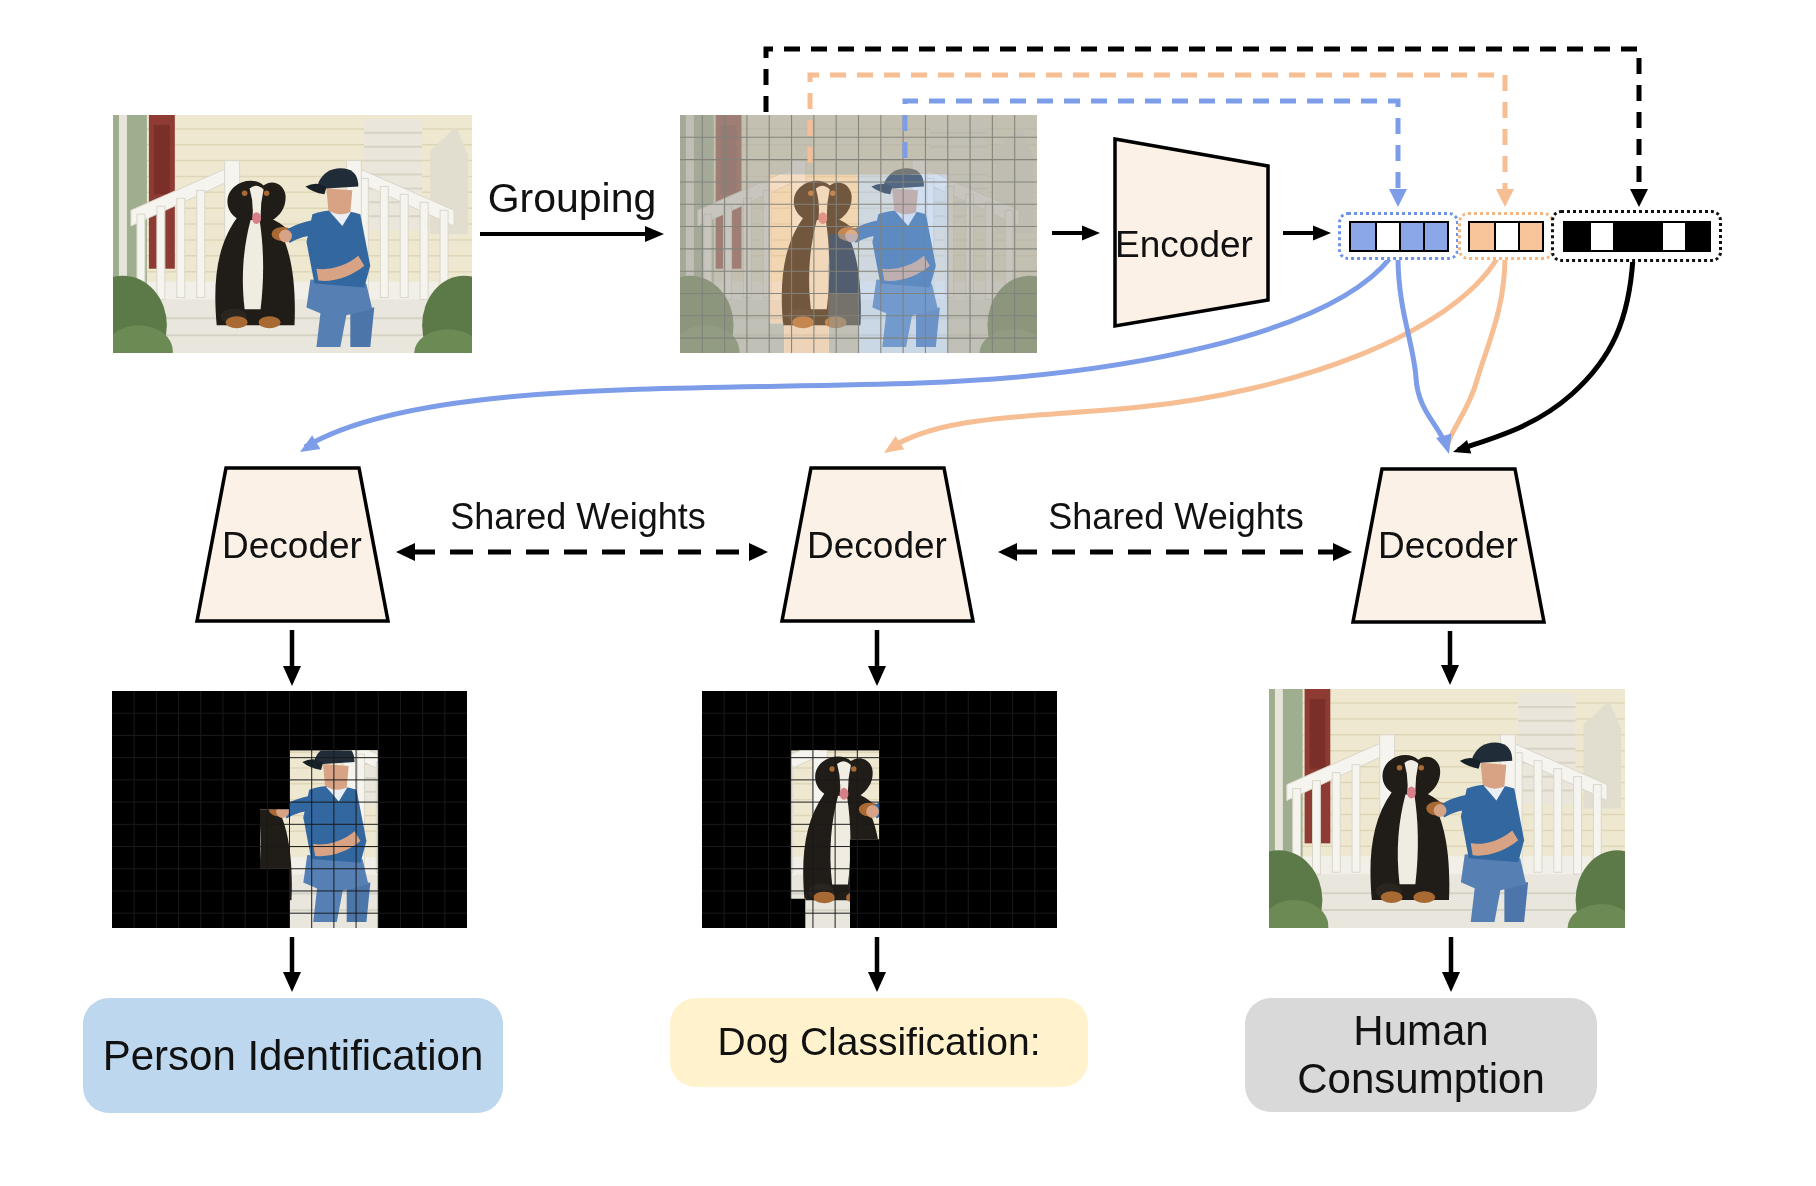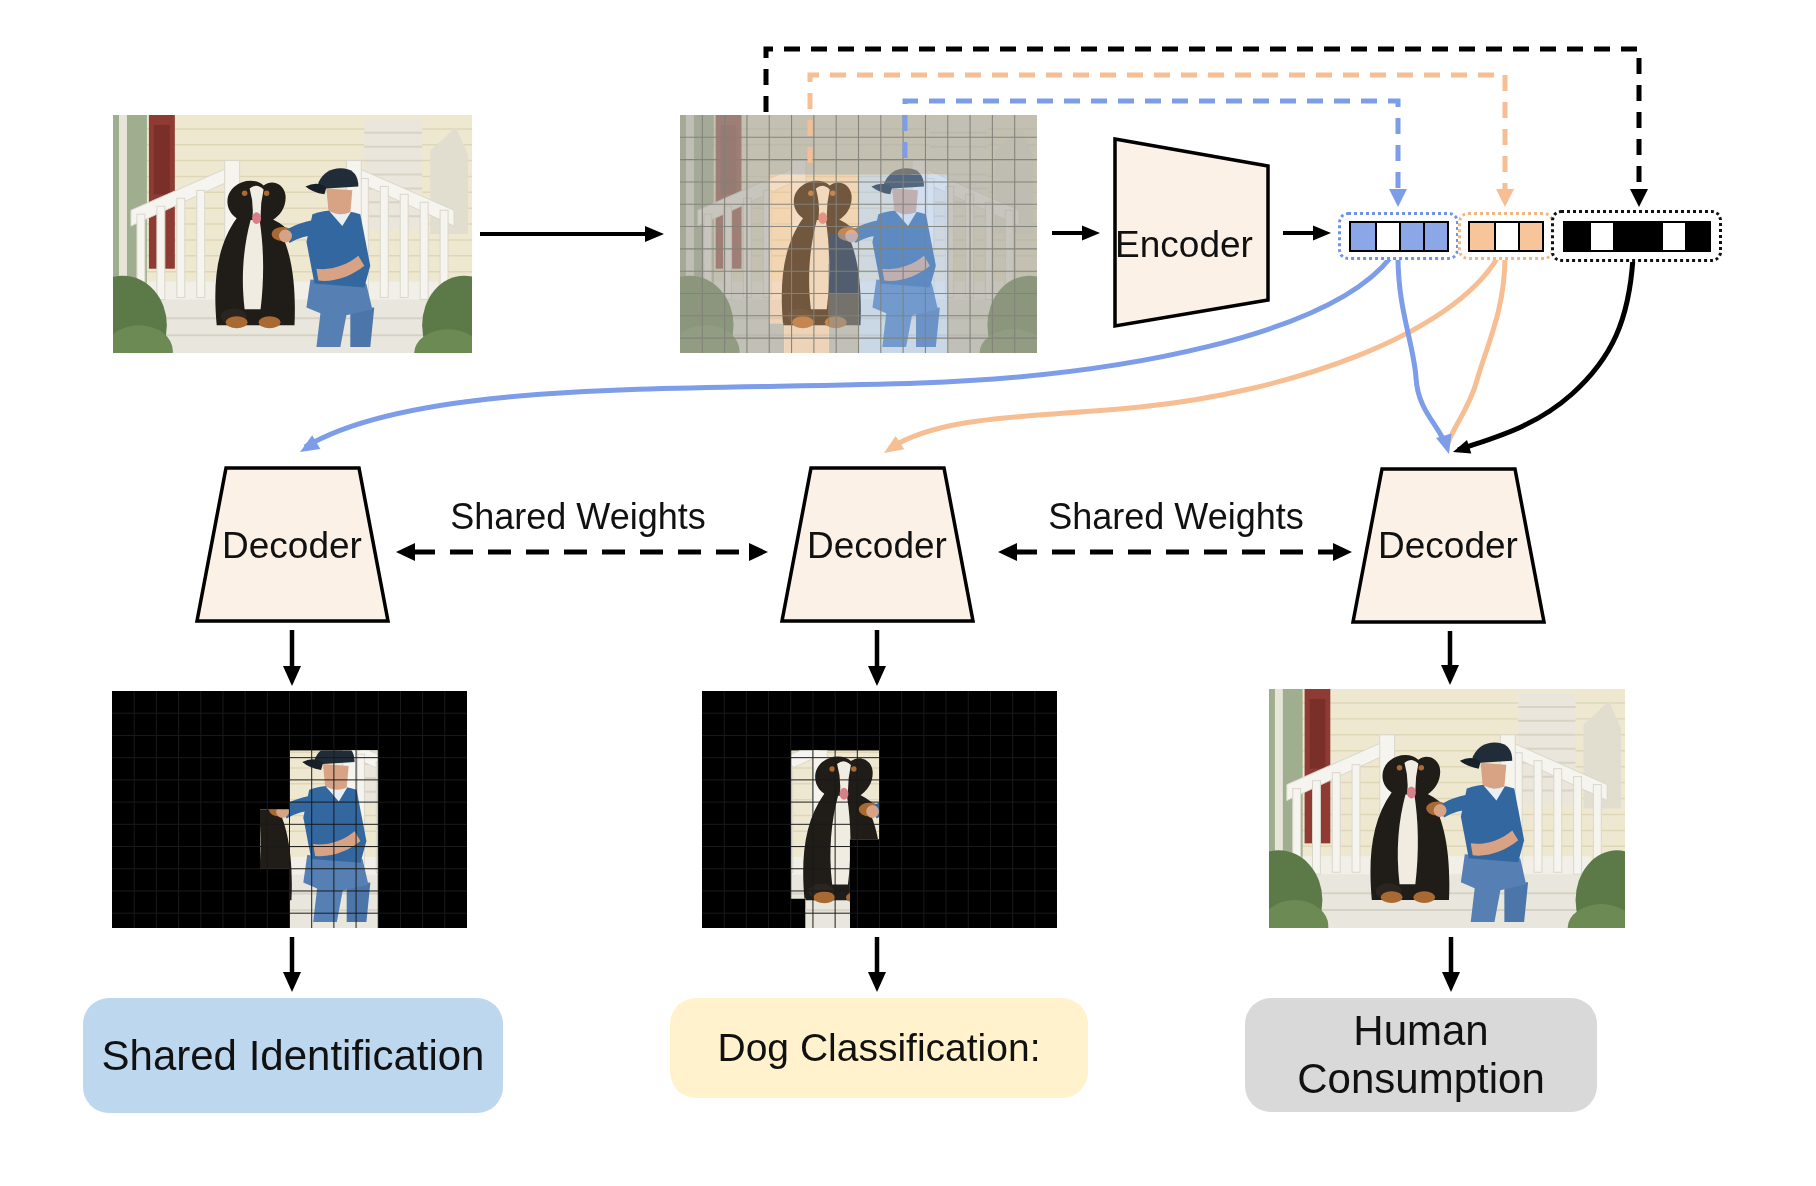--- a/index.html
+++ b/index.html
@@ -252,30 +252,31 @@
       <div class="token-bar">
         <div class="token-cell" style="background: rgb(0, 0, 0);"></div>
         <div class="token-cell" style="background: rgb(255, 255, 255);"></div>
         <div class="token-cell" style="background: rgb(0, 0, 0);"></div>
         <div class="token-cell" style="background: rgb(0, 0, 0);"></div>
         <div class="token-cell" style="background: rgb(255, 255, 255);"></div>
         <div class="token-cell" style="background: rgb(0, 0, 0);"></div>
       </div>
     </div>
 
+  <div class="lbl" style="left:472px;top:176px;width:200px;font-size:41px;">Grouping</div>
   <div class="lbl" style="left:1113px;top:225px;width:142px;font-size:37px;">Encoder</div>
   <div class="lbl" style="left:192px;top:526px;width:200px;font-size:37px;">Decoder</div>
   <div class="lbl" style="left:777px;top:526px;width:200px;font-size:37px;">Decoder</div>
   <div class="lbl" style="left:1348px;top:526px;width:200px;font-size:37px;">Decoder</div>
   <div class="lbl" style="left:418px;top:497px;width:320px;font-size:36px;">Shared Weights</div>
   <div class="lbl" style="left:1016px;top:497px;width:320px;font-size:36px;">Shared Weights</div>
 
   <div class="task-label" style="left: 83px; top: 998px; width: 420px; height: 115px; background-color: rgb(189, 215, 238);">
-    <div class="t1">Shared Identification</div>
+    <div class="t1">Person Identification</div>
   </div>
-  <div class="task-label" style="left: 670px; top: 998px; width: 418px; height: 100px; background-color: rgb(255, 242, 204);">
+  <div class="task-label" style="left: 670px; top: 998px; width: 418px; height: 89px; background-color: rgb(255, 242, 204);">
     <div class="t2">Dog Classification:</div>
   </div>
   <div class="task-label" style="left: 1245px; top: 998px; width: 352px; height: 114px; background-color: rgb(217, 217, 217);">
     <div class="t1">Human Consumption</div>
   </div>
 
 </div>
 
 </body></html>

